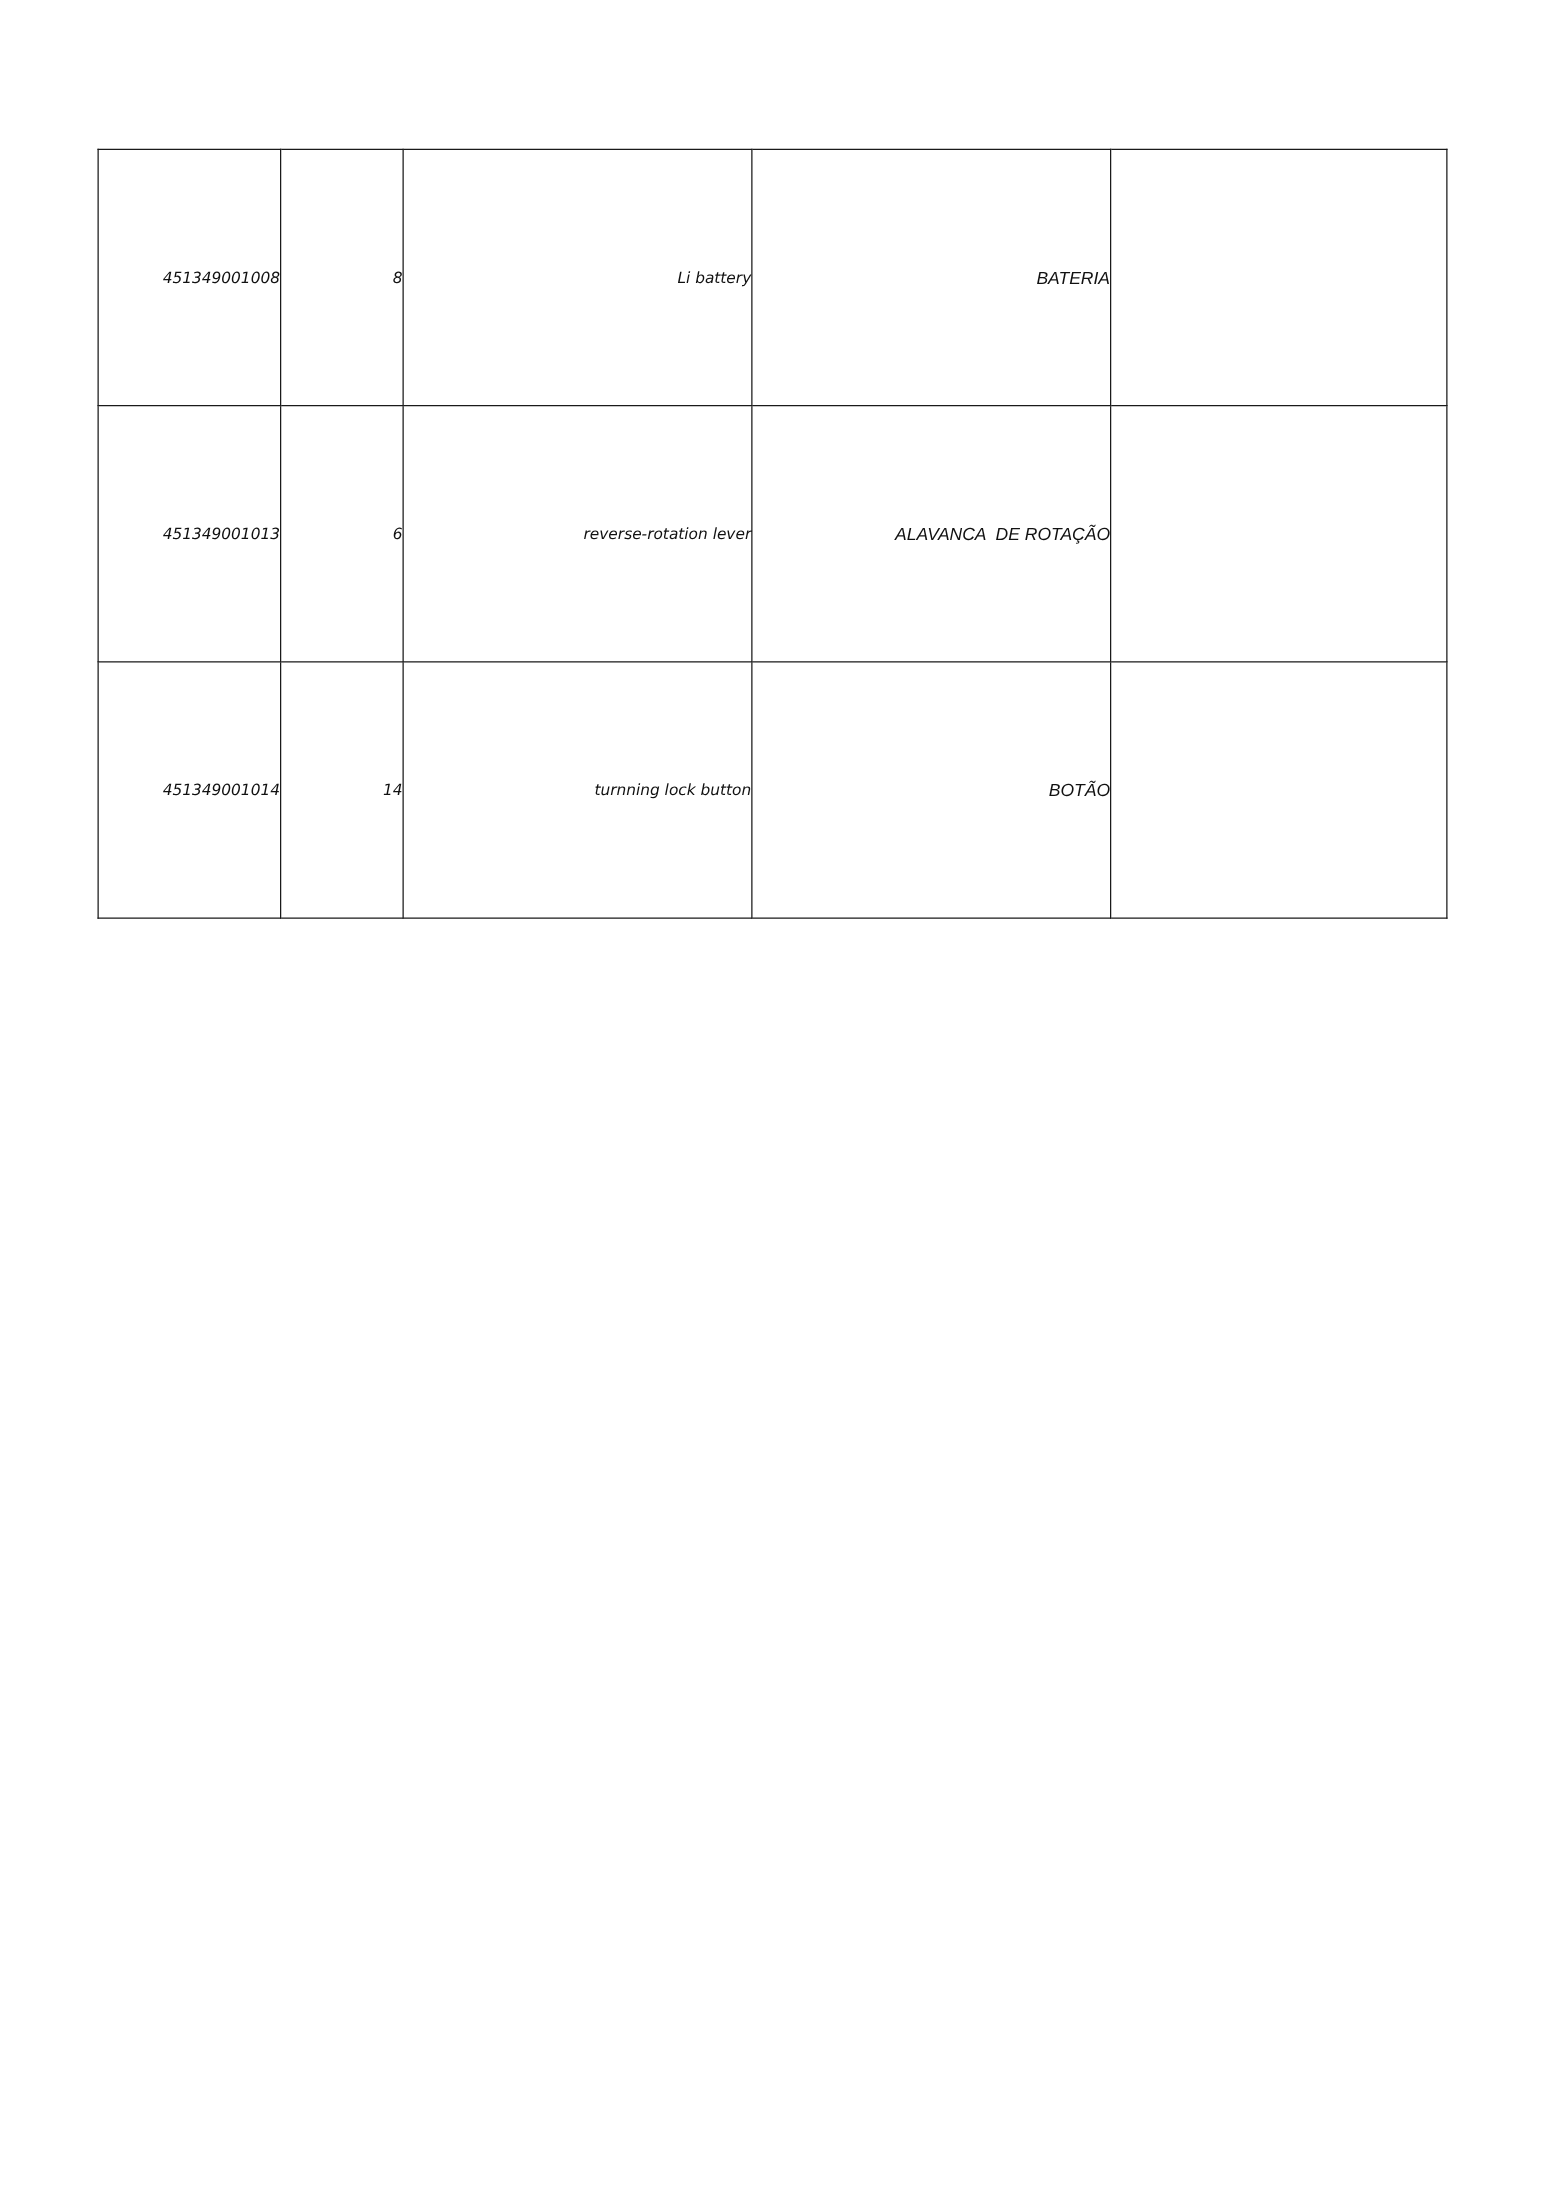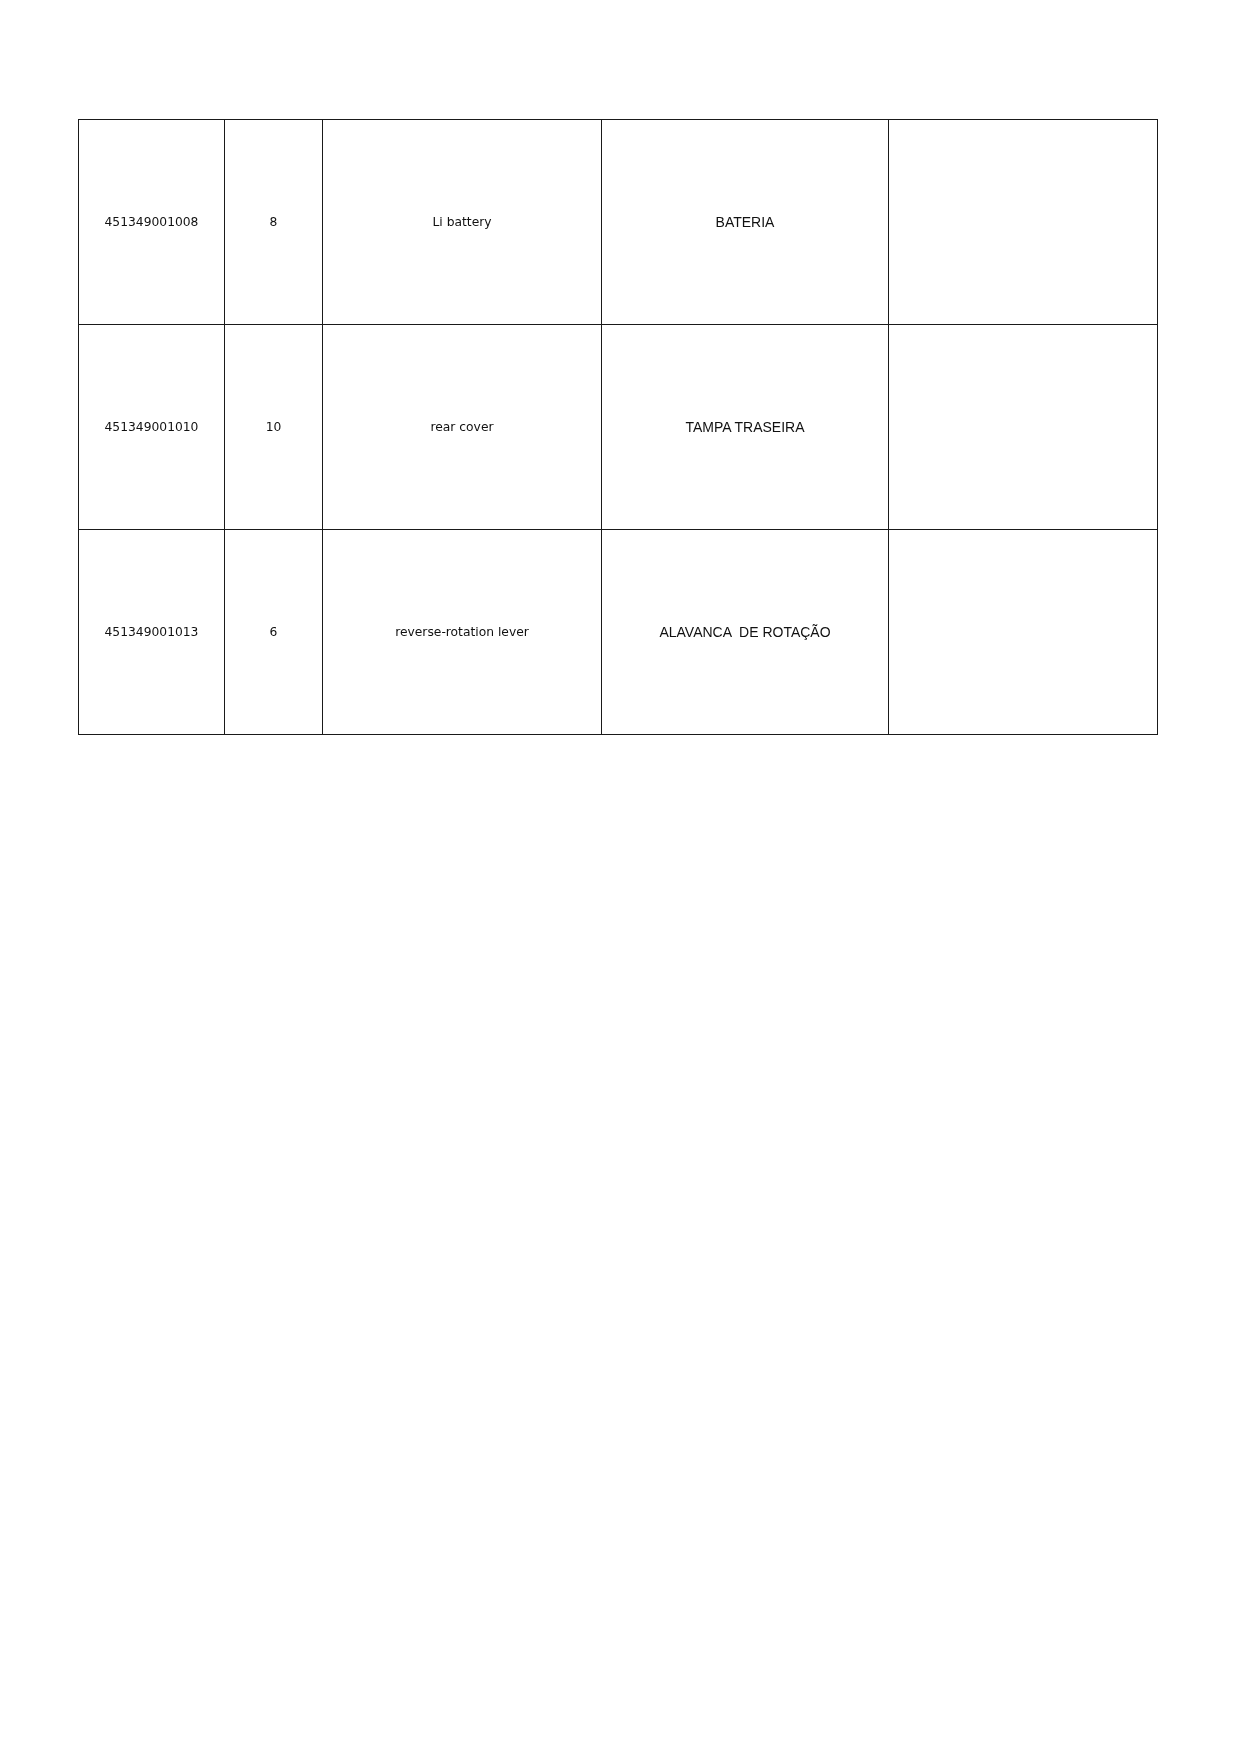--- a/index.html
+++ b/index.html
@@ -25,24 +25,25 @@
       position: absolute;
       left: 78px;
       top: 119px;
       width: 1079px;
       border-collapse: collapse;
       table-layout: fixed;
     }
     table.parts-table td {
       border: 1.6px solid #1a1a1a;
       height: 204px;
-      text-align: center;
+      text-align: right;
       vertical-align: middle;
       padding: 0;
       color: #111111;
+      font-style: italic;
     }
     col.c-code { width: 146px; }
     col.c-item { width: 98px; }
     col.c-desc { width: 279px; }
     col.c-pt   { width: 287px; }
     col.c-note { width: 269px; }
 
     .cell-small {
       font-family: "DejaVu Sans", sans-serif;
       font-size: 12.3px;
@@ -68,28 +69,28 @@
     </colgroup>
     <tbody>
       <tr>
         <td class="cell-small">451349001008</td>
         <td class="cell-small">8</td>
         <td class="cell-small">Li battery</td>
         <td class="cell-pt">BATERIA</td>
         <td class="cell-small"></td>
       </tr>
       <tr>
-        <td class="cell-small">451349001010</td>
-        <td class="cell-small">10</td>
-        <td class="cell-small">rear cover</td>
-        <td class="cell-pt">TAMPA TRASEIRA</td>
-        <td class="cell-small"></td>
-      </tr>
-      <tr>
         <td class="cell-small">451349001013</td>
         <td class="cell-small">6</td>
         <td class="cell-small">reverse-rotation lever</td>
         <td class="cell-pt">ALAVANCA  DE ROTAÇÃO</td>
+        <td class="cell-small"></td>
+      </tr>
+      <tr>
+        <td class="cell-small">451349001014</td>
+        <td class="cell-small">14</td>
+        <td class="cell-small">turnning lock button</td>
+        <td class="cell-pt">BOTÃO</td>
         <td class="cell-small"></td>
       </tr>
     </tbody>
   </table>
 </div>
 
 </body></html>

